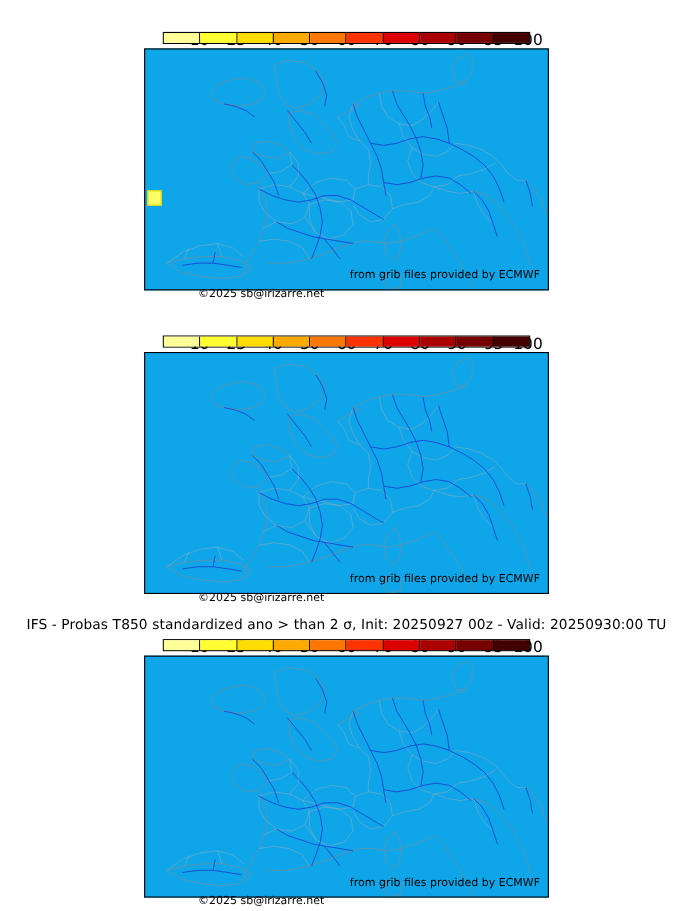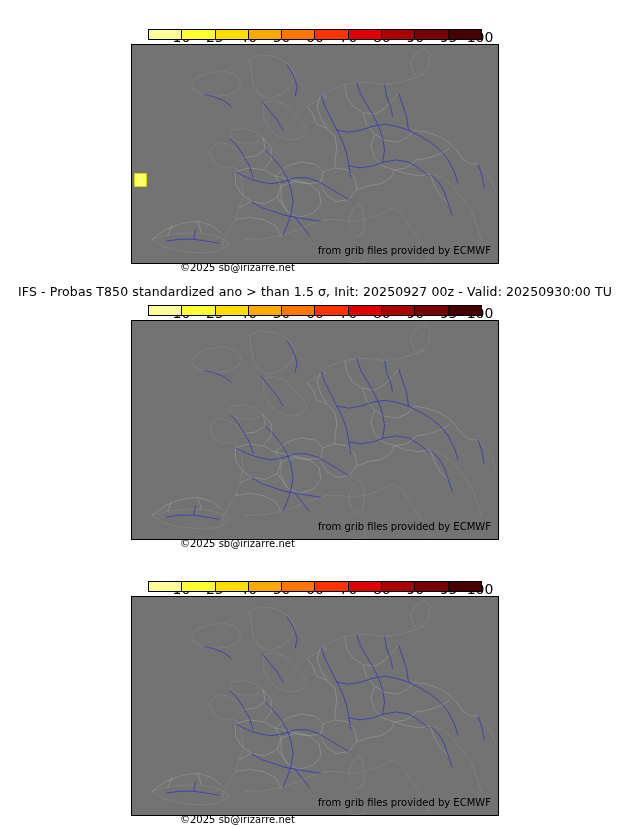--- a/index.html
+++ b/index.html
@@ -68,21 +68,21 @@
   .cb-seg:last-child { border-right: none; }
 
   .map-frame {
     position: absolute;
     top: 44px;
     left: 131px;
     width: 368px;
     height: 220px;
     border: 1px solid #000;
     box-sizing: border-box;
-    background: #737373;
+    background: #0ea5e9;
     overflow: hidden;
   }
   .map-frame svg {
     position: absolute;
     top: 0; left: 0;
     width: 100%;
     height: 100%;
     display: block;
   }
   .attrib-ecmwf {
@@ -222,21 +222,20 @@
       </g>
     </svg>
     <div class="anom-patch" style="left:2px; top:128px; width:11px; height:12px;"></div>
     <div class="attrib-ecmwf">from grib files provided by ECMWF</div>
   </div>
 
   <div class="credit p1">©2025 sb@irizarre.net</div>
 </div>
 
 <div class="panel">
-  <div class="panel-title">IFS - Probas T850  standardized ano &gt; than 1.5 σ, Init: 20250927 00z - Valid: 20250930:00 TU</div>
 
   <div class="colorbar-wrap">
     <div class="cb-labels">
       <span style="left:33.4px">10</span>
       <span style="left:66.8px">25</span>
       <span style="left:100.2px">40</span>
       <span style="left:133.6px">50</span>
       <span style="left:167.0px">60</span>
       <span style="left:200.4px">70</span>
       <span style="left:233.8px">80</span>
@@ -327,20 +326,21 @@
         <path d="M254 40 L256 52 L260 62 L262 72"></path>
       </g>
     </svg>
     <div class="attrib-ecmwf">from grib files provided by ECMWF</div>
   </div>
 
   <div class="credit p1">©2025 sb@irizarre.net</div>
 </div>
 
 <div class="panel">
+  <div class="panel-title">IFS - Probas T850  standardized ano &gt; than 2 σ, Init: 20250927 00z - Valid: 20250930:00 TU</div>
 
   <div class="colorbar-wrap">
     <div class="cb-labels">
       <span style="left:33.4px">10</span>
       <span style="left:66.8px">25</span>
       <span style="left:100.2px">40</span>
       <span style="left:133.6px">50</span>
       <span style="left:167.0px">60</span>
       <span style="left:200.4px">70</span>
       <span style="left:233.8px">80</span>

